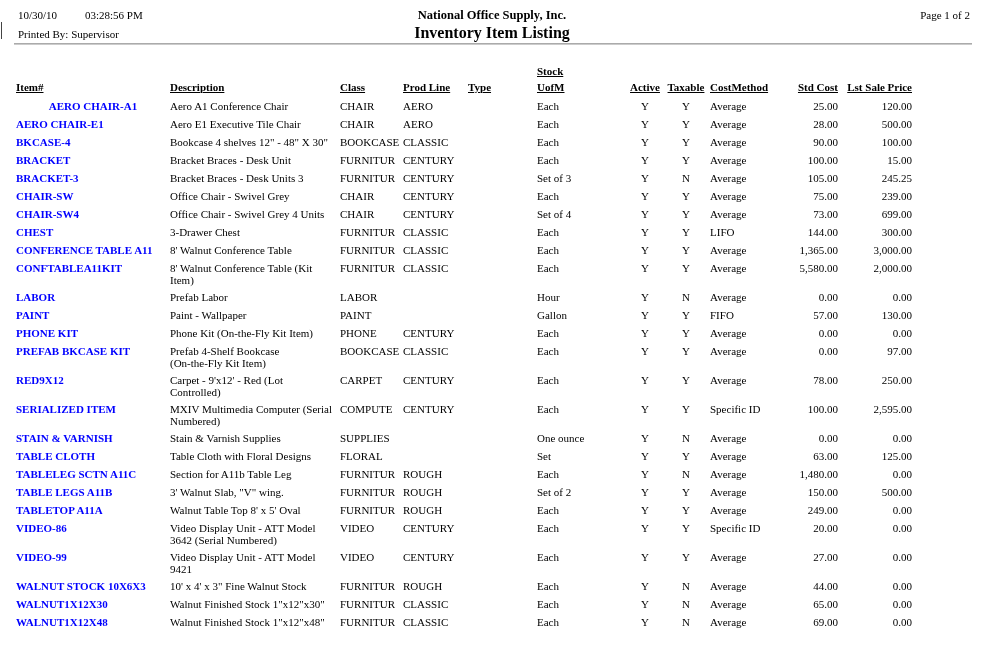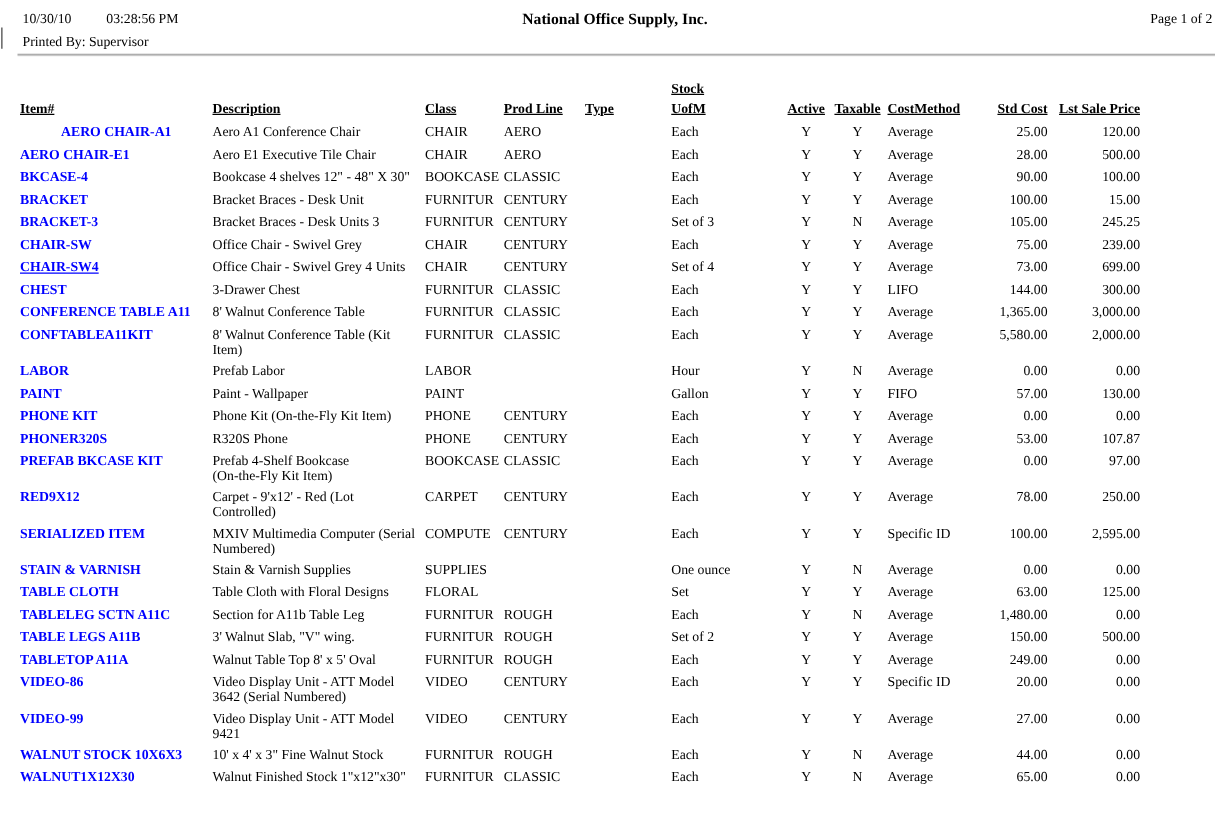--- a/index.html
+++ b/index.html
@@ -69,20 +69,21 @@
 <body>
 
 <div class="page">
   <div class="edge-mark"></div>
 
   <div class="hdr-left-date">10/30/10</div>
   <div class="hdr-left-time">03:28:56 PM</div>
   <div class="hdr-company">National Office Supply, Inc.</div>
   <div class="hdr-page">Page 1 of 2</div>
   <div class="hdr-printed-by">Printed By: Supervisor</div>
+  <div class="hdr-title">Inventory Item Listing</div>
   <div class="hdr-rule"></div>
 
   <div class="report-table-wrap">
     <table class="report">
       <colgroup>
         <col class="w-item">
           <col class="w-desc">
           <col class="w-class">
           <col class="w-prod">
         <col class="w-type">
@@ -194,21 +195,21 @@
       <td>CENTURY</td>
       <td></td>
       <td>Each</td>
       <td class="a-c">Y</td>
       <td class="a-c">Y</td>
       <td>Average</td>
       <td class="a-r">75.00</td>
       <td class="a-r">239.00</td>
     </tr>
           <tr>
-      <td class="c-item" style="color: rgb(0, 0, 255); text-decoration: underline;">CHAIR-SW4</td>
+      <td class="c-item" style="color: rgb(0, 0, 255);">CHAIR-SW4</td>
       <td class="c-desc">Office Chair - Swivel Grey 4 Units</td>
       <td>CHAIR</td>
       <td>CENTURY</td>
       <td></td>
       <td>Set of 4</td>
       <td class="a-c">Y</td>
       <td class="a-c">Y</td>
       <td>Average</td>
       <td class="a-r">73.00</td>
       <td class="a-r">699.00</td>
@@ -284,33 +285,20 @@
       <td class="c-desc">Phone Kit (On-the-Fly Kit Item)</td>
       <td>PHONE</td>
       <td>CENTURY</td>
       <td></td>
       <td>Each</td>
       <td class="a-c">Y</td>
       <td class="a-c">Y</td>
       <td>Average</td>
       <td class="a-r">0.00</td>
       <td class="a-r">0.00</td>
-    </tr>
-          <tr>
-      <td class="c-item" style="color: rgb(0, 0, 255);">PHONER320S</td>
-      <td class="c-desc">R320S Phone</td>
-      <td>PHONE</td>
-      <td>CENTURY</td>
-      <td></td>
-      <td>Each</td>
-      <td class="a-c">Y</td>
-      <td class="a-c">Y</td>
-      <td>Average</td>
-      <td class="a-r">53.00</td>
-      <td class="a-r">107.87</td>
     </tr>
           <tr>
       <td class="c-item" style="color: rgb(0, 0, 255);">PREFAB BKCASE KIT</td>
       <td class="c-desc">Prefab 4-Shelf Bookcase
 (On-the-Fly Kit Item)</td>
       <td>BOOKCASE</td>
       <td>CLASSIC</td>
       <td></td>
       <td>Each</td>
       <td class="a-c">Y</td>

